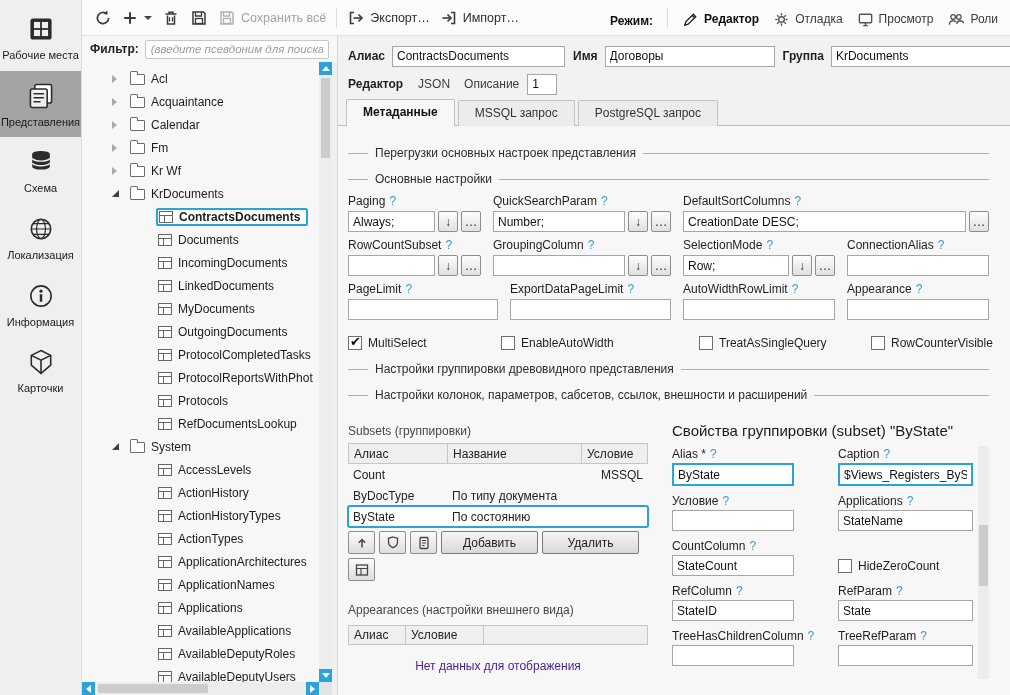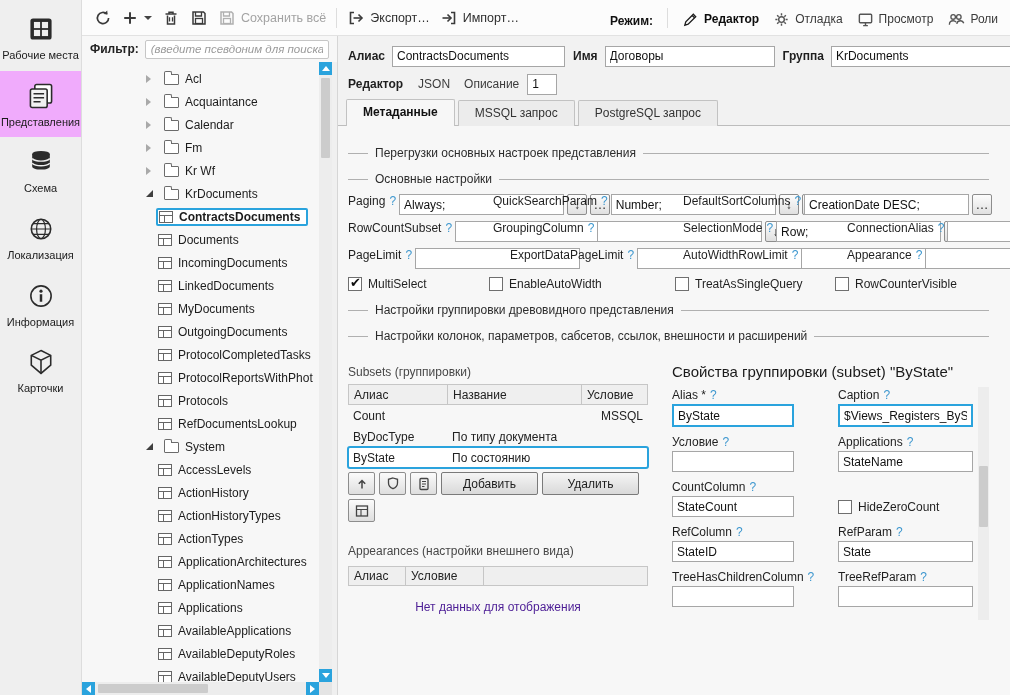--- a/index.html
+++ b/index.html
@@ -3,42 +3,42 @@
 <meta charset="utf-8">
 <style>
   *{box-sizing:border-box;margin:0;padding:0}
   :root{--accent:#2aa3dd;--bord:#a6a6a6;--line:#b0b0b0}
   html,body{width:1010px;height:695px;overflow:hidden}
   body{position:relative;font-family:"Liberation Sans",sans-serif;font-size:12px;color:#222;background:#f0f0f0}
 
   
   #leftnav{position:absolute;left:0;top:0;width:82px;height:695px;background:#efefef;border-right:1px solid #ddd;padding-top:4px}
   .navitem{display:flex;flex-direction:column;align-items:center;gap:5px;padding:10px 2px 9px}
-  .navitem.selected{background:#f0abfc}
+  .navitem.selected{background:#a3a3a3}
   .navlabel{font-size:11px;color:#1b1b1b;text-align:center;line-height:1.15}
 
   
   #toolbar{position:absolute;left:82px;top:0;width:928px;height:36px;background:#fcfcfc;border-bottom:1px solid #e2e2e2;display:flex;align-items:center;gap:10px;padding:16px 12px}
   .tbtn{display:flex;align-items:center;gap:5px;color:#2f2f2f;font-size:12.5px;white-space:nowrap}
   .tbtn.disabled{color:#a3a3a3}
   .tsep{width:1px;height:20px;background:#ddd}
   .tright{margin-left:auto;display:flex;align-items:flex-end;gap:14px}
   .mode-label{font-weight:bold;color:#111}
   .mode{display:flex;align-items:center;gap:5px;color:#3a3a3a;white-space:nowrap}
   .mode.active{font-weight:bold;color:#0d0d0d}
   .chev{width:0;height:0;border-left:4px solid transparent;border-right:4px solid transparent;border-top:4px solid #444;margin-left:1px}
 
   
   #filter-row{position:absolute;left:82px;top:36px;width:255px;height:26px;display:flex;align-items:center;gap:6px;padding:0 8px;background:#f7f7f7}
   .filter-label{font-weight:bold}
   #filter-input{flex:1;min-width:0;height:19px;border:1px solid #c6c6c6;border-radius:2px;background:#fff;font-family:"Liberation Sans",sans-serif;font-size:11.5px;padding:0 5px;color:#333}
   #filter-input::placeholder{color:#9a9a9a;font-style:italic}
 
   #tree{position:absolute;left:82px;top:62px;width:237px;height:620px;background:#f7f7f7;overflow:hidden;padding-top:5px}
-  .ti{height:23px;display:flex;align-items:center;padding-left:64px;white-space:nowrap}
+  .ti{height:23px;display:flex;align-items:center;padding-left:30px;white-space:nowrap}
   .ti.l1{padding-left:74px}
   .ar{width:16px;flex:0 0 auto;display:flex;align-items:center}
   .ar::before{content:"";width:0;height:0;border-left:5px solid #a9a9a9;border-top:4px solid transparent;border-bottom:4px solid transparent}
   .ar.e::before{border:none;width:0;height:0;border-right:7px solid #3f3f3f;border-top:7px solid transparent}
   .inner{display:flex;align-items:center;gap:6px;padding:1px 7px 1px 2px;border-radius:2px}
   .ti.sel .inner{border:2px solid var(--accent);background:#fff;font-weight:bold;padding:0 6px 0 1px}
   .ic{flex:0 0 auto}
   .ic.f{width:15px;height:11px;border:1px solid #6b6b6b;border-radius:1px;background:#fff;position:relative;margin-top:2px}
   .ic.f::before{content:"";position:absolute;left:-1px;top:-4px;width:6px;height:3px;border:1px solid #6b6b6b;border-bottom:none;border-radius:2px 2px 0 0;background:#fff}
   .ic.v{width:14px;height:12px;border:1px solid #666;background:linear-gradient(#666,#666) 0 3px/100% 1px no-repeat,linear-gradient(#666,#666) 4px 3px/1px 100% no-repeat,#fff}
@@ -77,31 +77,31 @@
   .tab.active{background:#f7f7f7;font-weight:bold;height:27px;margin-top:-1px;color:#111}
   #tabcontent{position:absolute;left:0;top:89px;width:673px;height:570px;background:#f7f7f7;border-top:1px solid #bdbdbd;padding:8px 22px 0 10px;overflow:hidden}
 
   .sep{display:flex;align-items:center;gap:7px;margin:12px 0 8px}
   .sep .ln{height:1px;background:var(--line)}
   .sep .ln.a{width:20px;flex:0 0 auto}
   .sep .ln.b{flex:1}
   .sep-t{color:#2c2c2c;white-space:nowrap}
 
   .frow{display:flex;gap:12px;margin-top:6px}
-  .block{display:flex;flex-direction:row;gap:3px}
+  .block{display:flex;flex-direction:column;gap:3px}
   .w1{width:133px}.w2{width:178px}.w3{width:152px}.w4{width:150px}.w5{width:161px}.wf{flex:1;min-width:0}
   .flabel{display:flex;gap:4px;color:#1f1f1f;white-space:nowrap}
   .help{color:#3d97cf}
   .igroup{display:flex;gap:3px}
   .igroup .txt{flex:1;min-width:0}
   .sbtn{flex:0 0 auto;width:20px;height:21px;border:1px solid #8d8d8d;border-radius:2px;background:linear-gradient(#fdfdfd,#e0e0e0);display:flex;align-items:center;justify-content:center;color:#2e2e2e}
   .g-down::before{content:"↓";font-size:12px}
   .g-more::before{content:"…";font-size:13px;line-height:4px;letter-spacing:0}
 
-  .cbrow{display:flex;gap:8px;margin-top:8px}
+  .cbrow{display:flex;gap:20px;margin-top:16px}
   .cb{display:flex;align-items:center;gap:6px;color:#1f1f1f;white-space:nowrap}
   .cbx{width:14px;height:14px;border:1px solid #6f6f6f;background:#fff;position:relative;flex:0 0 auto}
   .cb.checked .cbx::before{content:"✔";position:absolute;left:1px;top:-3px;font-size:13px;color:#0e0e0e}
 
   .bottom{display:flex;gap:12px;margin-top:16px;height:263px}
   .subpanel{width:300px;flex:0 0 auto}
   .paneltitle{color:#474747;margin:6px 0 5px}
   .sthead{display:flex;height:21px;background:#efefef;border:1px solid #c6c6c6;align-items:center}
   .sth{padding:0 5px;border-right:1px solid #c6c6c6;color:#222;height:100%;display:flex;align-items:center}
   .c1{width:99px;flex:0 0 auto}.c2{width:134px;flex:0 0 auto}.c3{flex:1;border-right:none}

